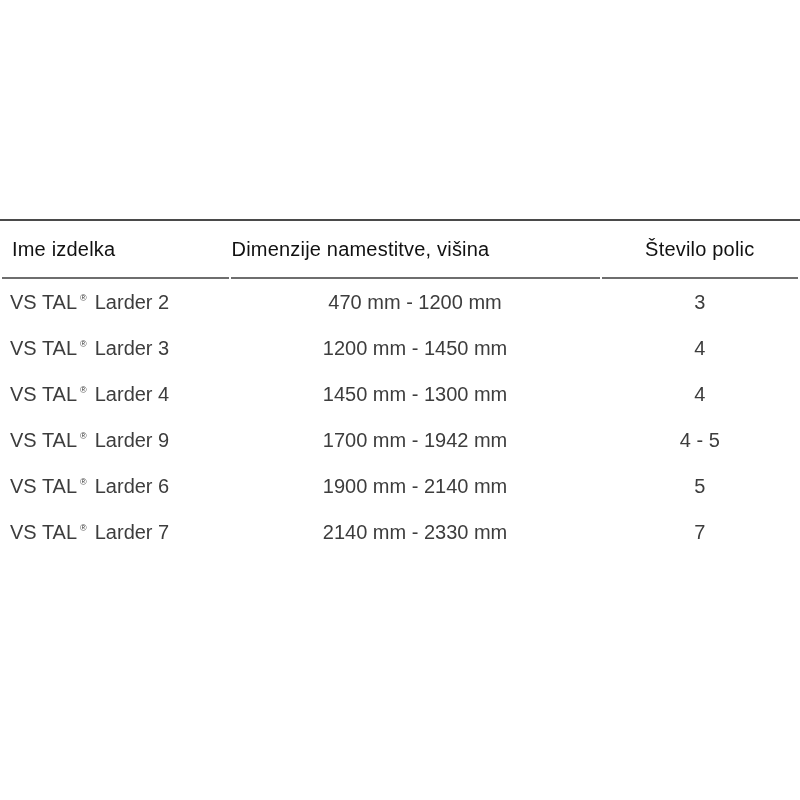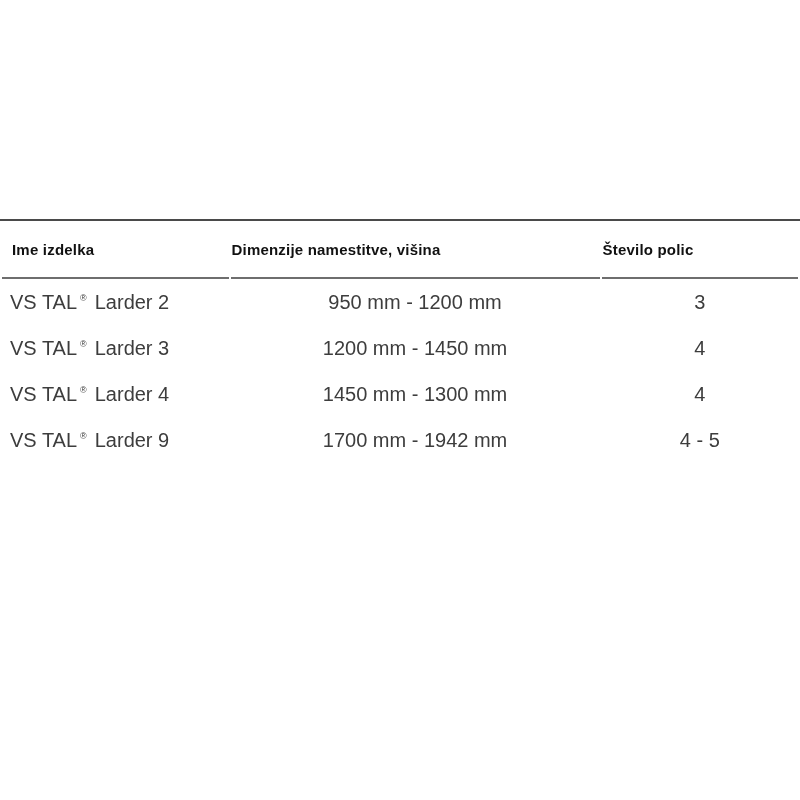--- a/index.html
+++ b/index.html
@@ -27,29 +27,29 @@
     border-collapse: separate;
     border-spacing: 2px 0;
     table-layout: fixed;
   }
   col.c1 { width: 28.6%; }
   col.c2 { width: 46.6%; }
   col.c3 { width: 24.8%; }
   th {
     height: 54px;
     border-bottom: 2px solid #6e6e6e;
-    font-size: 15px;
-    font-weight: bold;
+    font-size: 20px;
+    font-weight: normal;
     color: #111111;
     vertical-align: middle;
     letter-spacing: 0.2px;
   }
   th.c1 { text-align: left; padding-left: 10px; }
   th.c2 { text-align: left; }
-  th.c3 { text-align: left; }
+  th.c3 { text-align: center; }
   td {
     height: 44px;
     font-size: 20px;
     color: #3d3d3d;
     vertical-align: middle;
     white-space: nowrap;
     overflow: hidden;
   }
   td.c1 { text-align: left; padding-left: 8px; }
   td.c2 { text-align: center; }
@@ -77,34 +77,44 @@
       <thead>
         <tr>
           <th class="c1">Ime izdelka</th>
           <th class="c2">Dimenzije namestitve, višina</th>
           <th class="c3">Število polic</th>
         </tr>
       </thead>
       <tbody>
         <tr>
           <td class="c1"><span>VS TAL</span><sup class="reg">®</sup><span>Larder 2</span></td>
-          <td class="c2">950 mm - 1200 mm</td>
+          <td class="c2">470 mm - 1200 mm</td>
           <td class="c3">3</td>
         </tr>
         <tr>
           <td class="c1"><span>VS TAL</span><sup class="reg">®</sup><span>Larder 3</span></td>
           <td class="c2">1200 mm - 1450 mm</td>
           <td class="c3">4</td>
         </tr>
         <tr>
           <td class="c1"><span>VS TAL</span><sup class="reg">®</sup><span>Larder 4</span></td>
           <td class="c2">1450 mm - 1300 mm</td>
           <td class="c3">4</td>
         </tr>
         <tr>
           <td class="c1"><span>VS TAL</span><sup class="reg">®</sup><span>Larder 9</span></td>
           <td class="c2">1700 mm - 1942 mm</td>
           <td class="c3">4 - 5</td>
         </tr>
+        <tr>
+          <td class="c1"><span>VS TAL</span><sup class="reg">®</sup><span>Larder 6</span></td>
+          <td class="c2">1900 mm - 2140 mm</td>
+          <td class="c3">5</td>
+        </tr>
+        <tr>
+          <td class="c1"><span>VS TAL</span><sup class="reg">®</sup><span>Larder 7</span></td>
+          <td class="c2">2140 mm - 2330 mm</td>
+          <td class="c3">7</td>
+        </tr>
       </tbody>
     </table>
   </div>
 </div>
 
 </body></html>

